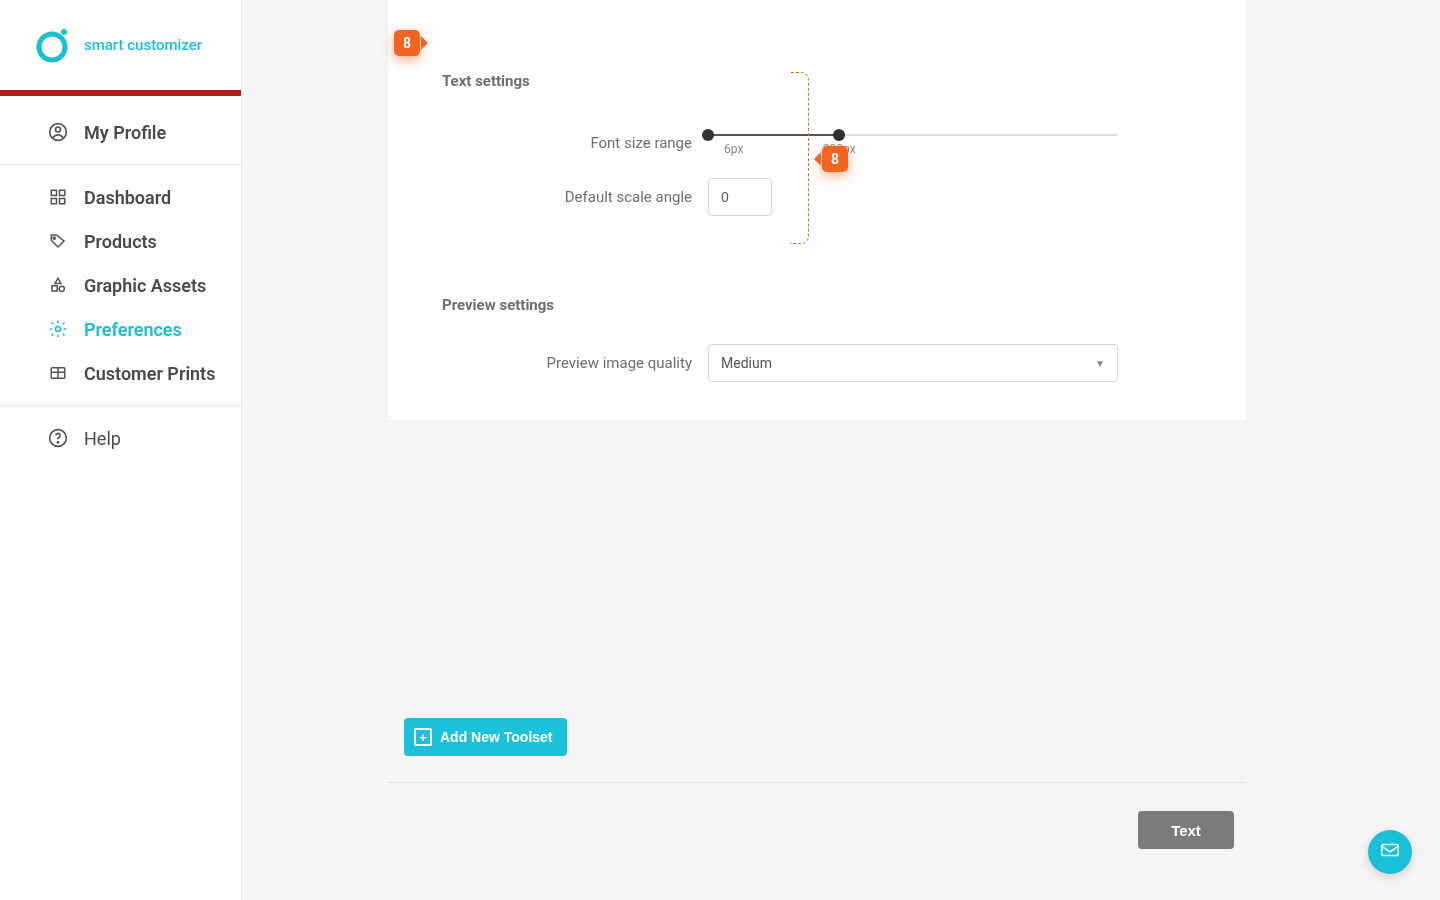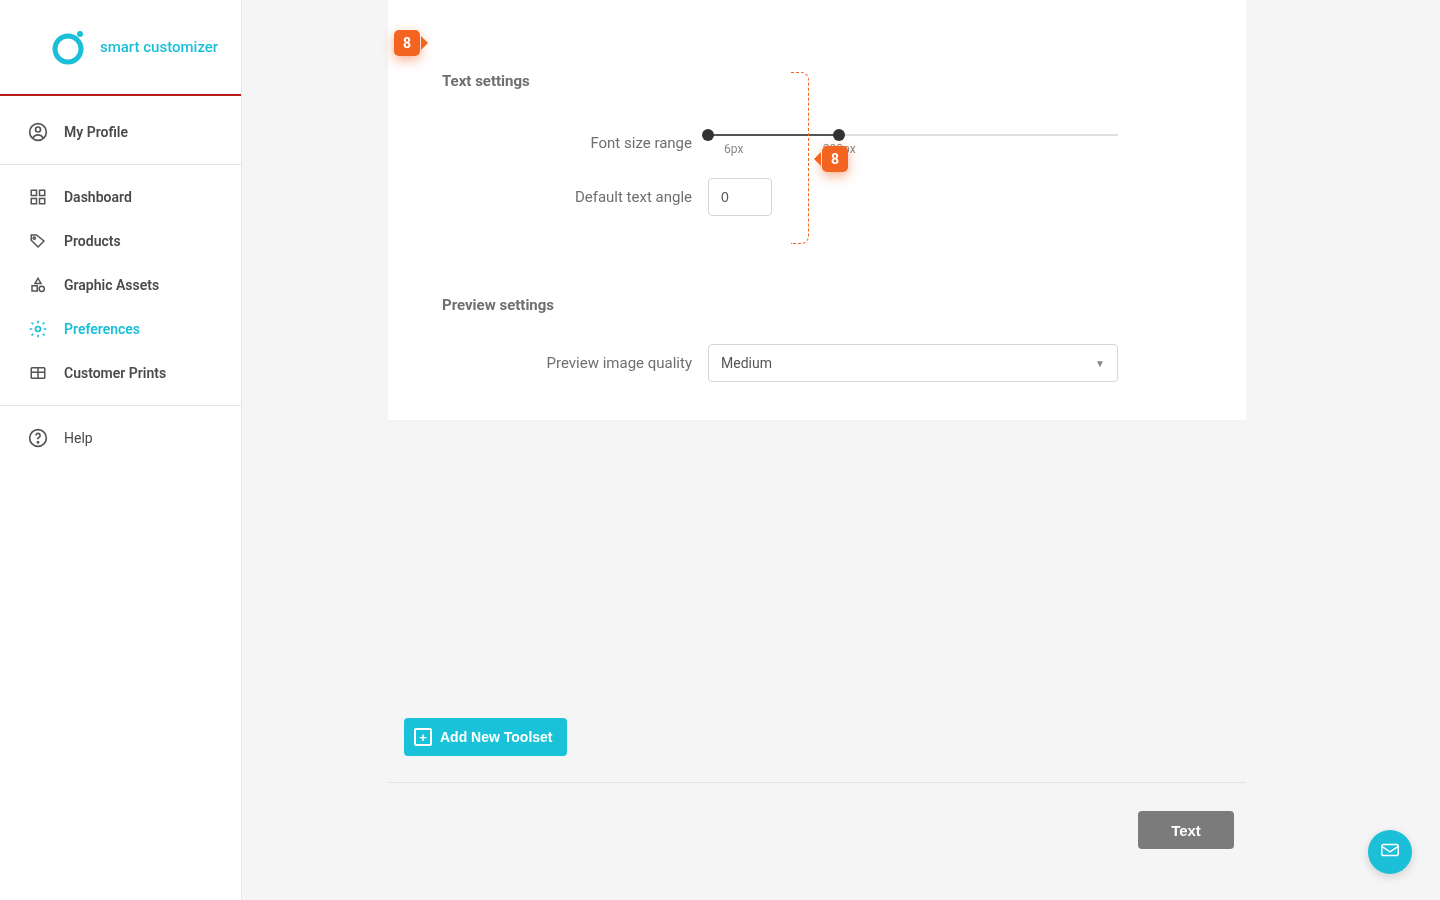--- a/index.html
+++ b/index.html
@@ -18,33 +18,33 @@
     width: 242px;
     background: #fff;
     border-right: 1px solid #e6e6e6;
     display: flex;
     flex-direction: column;
   }
   .logo-area {
     height: 96px;
     display: flex;
     align-items: center;
-    padding-left: 50px;
+    padding-left: 34px;
     gap: 14px;
-    border-bottom: 2px solid #b91c1c;
+    border-bottom: 6px solid #b91c1c;
   }
   .logo-mark { position: relative; width: 36px; height: 36px; }
   .brand-text { color: #1bbfd8; font-size: 15px; font-weight: 500; }
   .nav-section { padding-top: 14px; }
   .nav-divider { height: 1px; background: #e6e6e6; margin: 10px 0; }
   .nav-item {
     display: flex; align-items: center;
-    height: 44px; padding-left: 28px;
+    height: 44px; padding-left: 48px;
     gap: 16px;
-    font-size: 14px; font-weight: 600;
+    font-size: 18px; font-weight: 600;
     color: #4a4a4a;
     cursor: pointer;
   }
   .nav-item.active { color: #1bbfd8; }
   .nav-item .nav-label { }
   .nav-icon { width: 20px; height: 20px; flex: 0 0 20px; color: #555; display:flex; align-items:center; justify-content:center; }
   .nav-item.active .nav-icon { color: #1bbfd8; }
 
   
   .main {
@@ -272,21 +272,21 @@
               <div class="range-handle" style="left:0%"></div>
               <div class="range-handle" style="left:32%"></div>
             </div>
             <div class="range-labels" style="height:16px;">
               <span class="range-lbl-min">6px</span>
               <span class="range-lbl-max">200px</span>
             </div>
           </div>
         </div>
         <div class="form-row">
-          <label class="form-label">Default text angle</label>
+          <label class="form-label">Default scale angle</label>
           <input class="small-input" value="0" style="">
         </div>
       </div>
 
       <div class="sec-preview">
         <div class="section-title">Preview settings</div>
 
         <div class="form-row" style="margin-top:30px;">
           <label class="form-label">Preview image quality</label>
           <div class="select-field">

